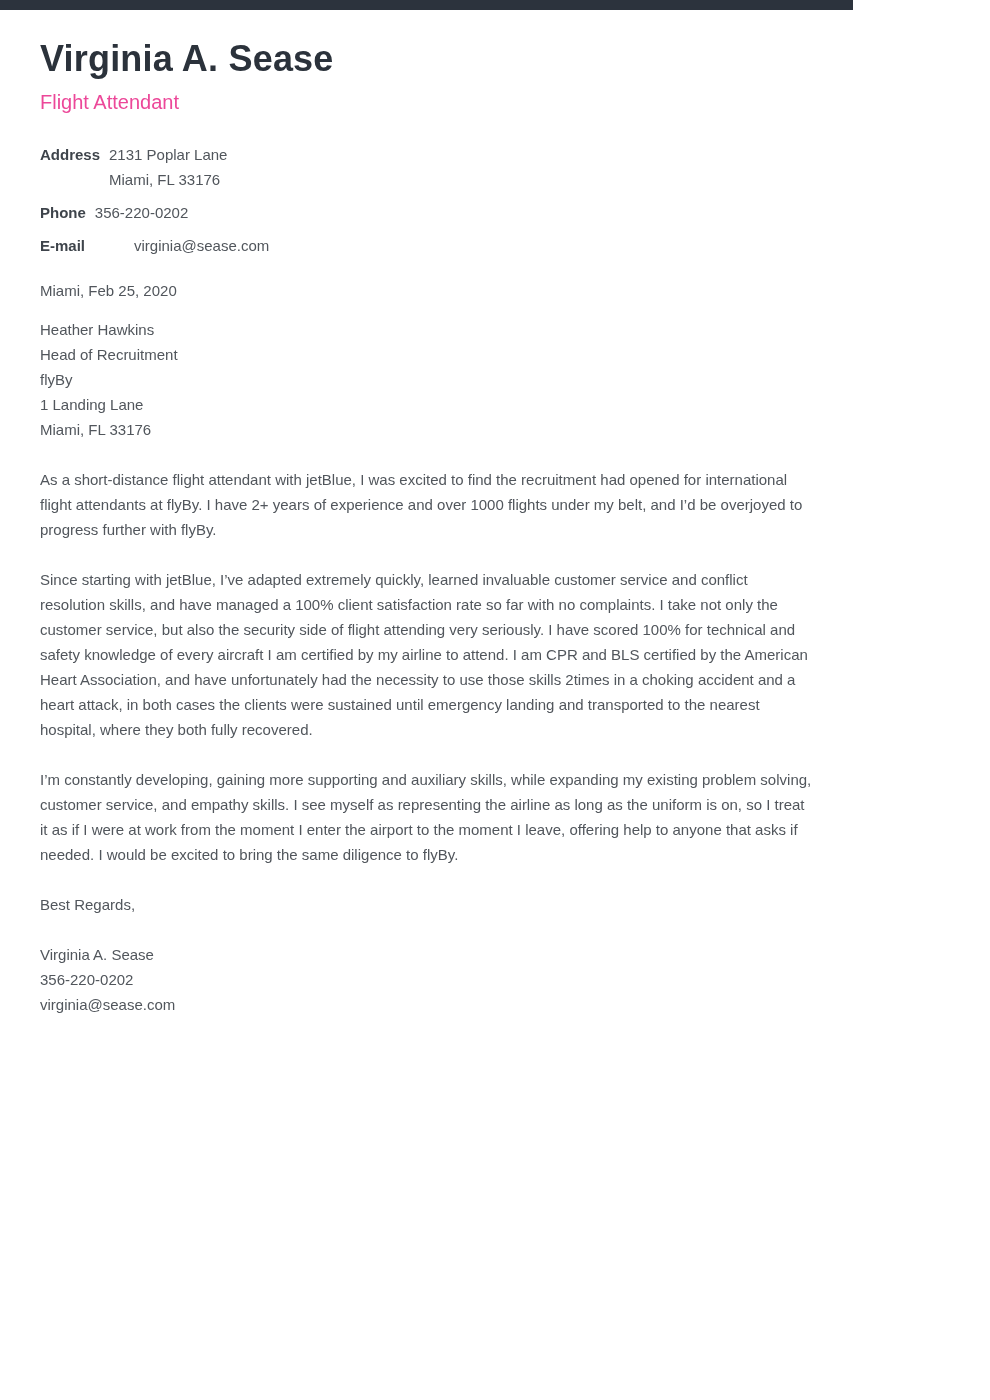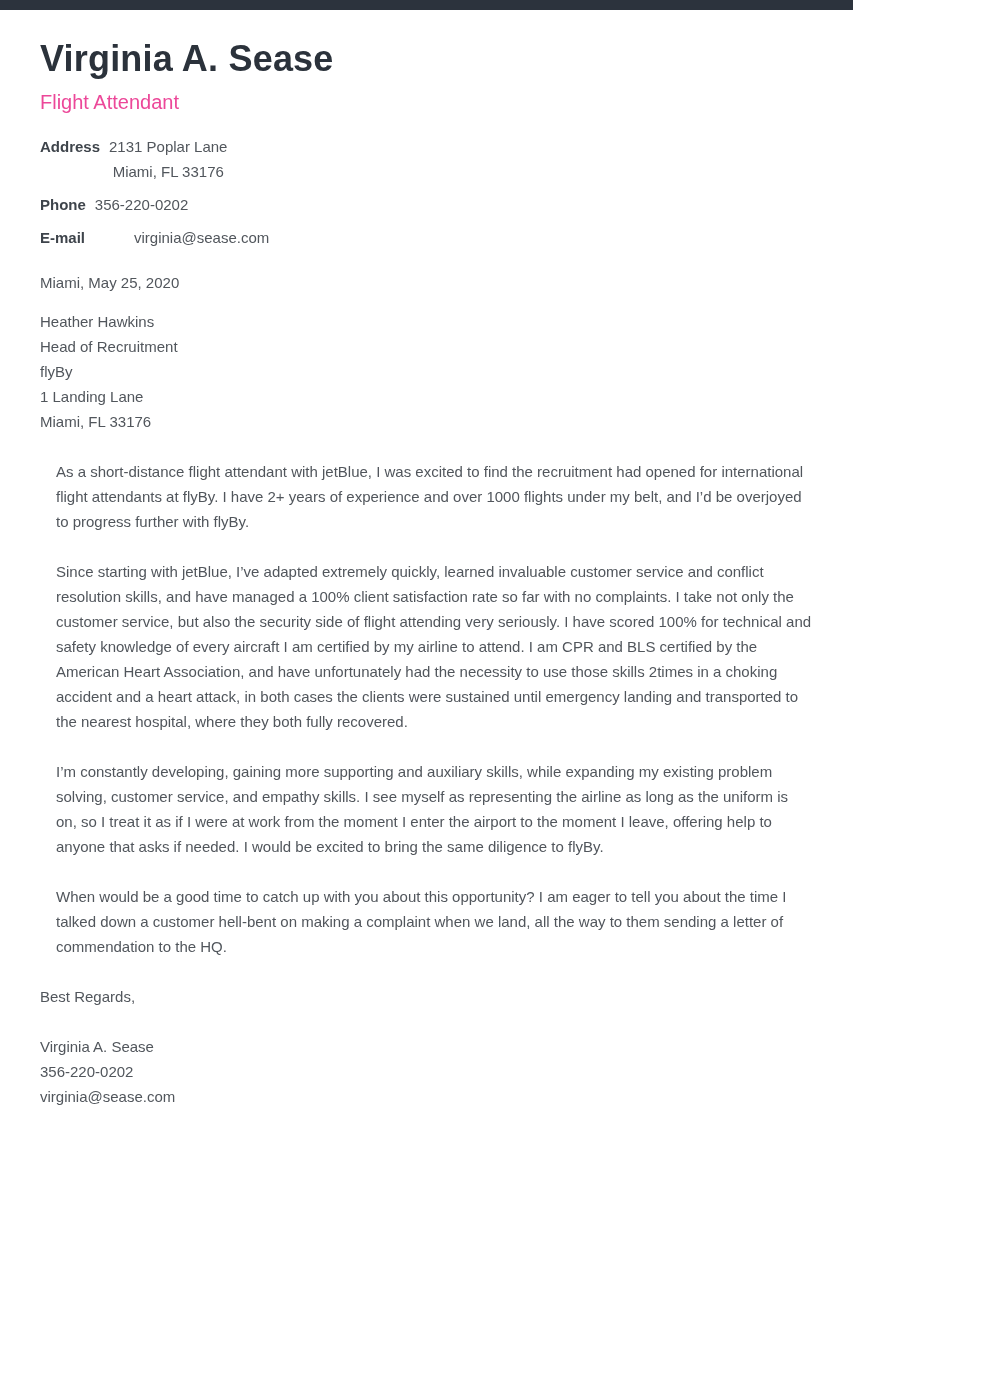--- a/index.html
+++ b/index.html
@@ -34,22 +34,21 @@
     color: #2b323b;
     letter-spacing: 0.2px;
   }
   .job-title {
     margin-top: 10px;
     font-size: 20px;
     line-height: 24px;
     color: #ec4899;
   }
   .contact {
-    margin-top: 20px;
-    text-align: center;
+    margin-top: 28px;
   }
   .contact-row {
     display: flex;
     align-items: flex-start;
     line-height: 25px;
     margin-bottom: 8px;
   }
   .contact-row:last-child { margin-bottom: 0; gap: 40px; }
   .contact-label {
     font-weight: 700;
@@ -67,21 +66,21 @@
   }
   .recipient span {
     display: block;
     line-height: 25px;
   }
   .salutation {
     margin-top: 35px;
     line-height: 25px;
   }
   .para {
-    margin: 25px 0 0 16px;
+    margin: 25px 0 0 0;
     line-height: 25px;
     text-align: left;
   }
   .closing {
     margin-top: 25px;
     line-height: 25px;
   }
   .signature {
     margin-top: 25px;
   }
@@ -116,35 +115,34 @@
         </span>
       </div>
       <div class="contact-row">
         <span class="contact-label">E-mail</span>
         <span class="contact-values">
           <span>virginia@sease.com</span>
         </span>
       </div>
     </div>
 
-    <div class="date-line">Miami, May 25, 2020</div>
+    <div class="date-line">Miami, Feb 25, 2020</div>
 
     <div class="recipient">
       <span>Heather Hawkins</span>
       <span>Head of Recruitment</span>
       <span>flyBy</span>
       <span>1 Landing Lane</span>
       <span>Miami, FL 33176</span>
     </div>
 
 
     <p class="para">As a short-distance flight attendant with jetBlue, I was excited to find the recruitment had opened for international flight attendants at flyBy. I have 2+ years of experience and over 1000 flights under my belt, and I’d be overjoyed to progress further with flyBy.</p>
     <p class="para">Since starting with jetBlue, I’ve adapted extremely quickly, learned invaluable customer service and conflict resolution skills, and have managed a 100% client satisfaction rate so far with no complaints. I take not only the customer service, but also the security side of flight attending very seriously. I have scored 100% for technical and safety knowledge of every aircraft I am certified by my airline to attend. I am CPR and BLS certified by the American Heart Association, and have unfortunately had the necessity to use those skills 2times in a choking accident and a heart attack, in both cases the clients were sustained until emergency landing and transported to the nearest hospital, where they both fully recovered.</p>
     <p class="para">I’m constantly developing, gaining more supporting and auxiliary skills, while expanding my existing problem solving, customer service, and empathy skills. I see myself as representing the airline as long as the uniform is on, so I treat it as if I were at work from the moment I enter the airport to the moment I leave, offering help to anyone that asks if needed. I would be excited to bring the same diligence to flyBy.</p>
-    <p class="para">When would be a good time to catch up with you about this opportunity? I am eager to tell you about the time I talked down a customer hell-bent on making a complaint when we land, all the way to them sending a letter of commendation to the HQ.</p>
 
     <div class="closing">Best Regards,</div>
 
     <div class="signature">
       <span>Virginia A. Sease</span>
       <span>356-220-0202</span>
       <span>virginia@sease.com</span>
     </div>
 
   </div>

